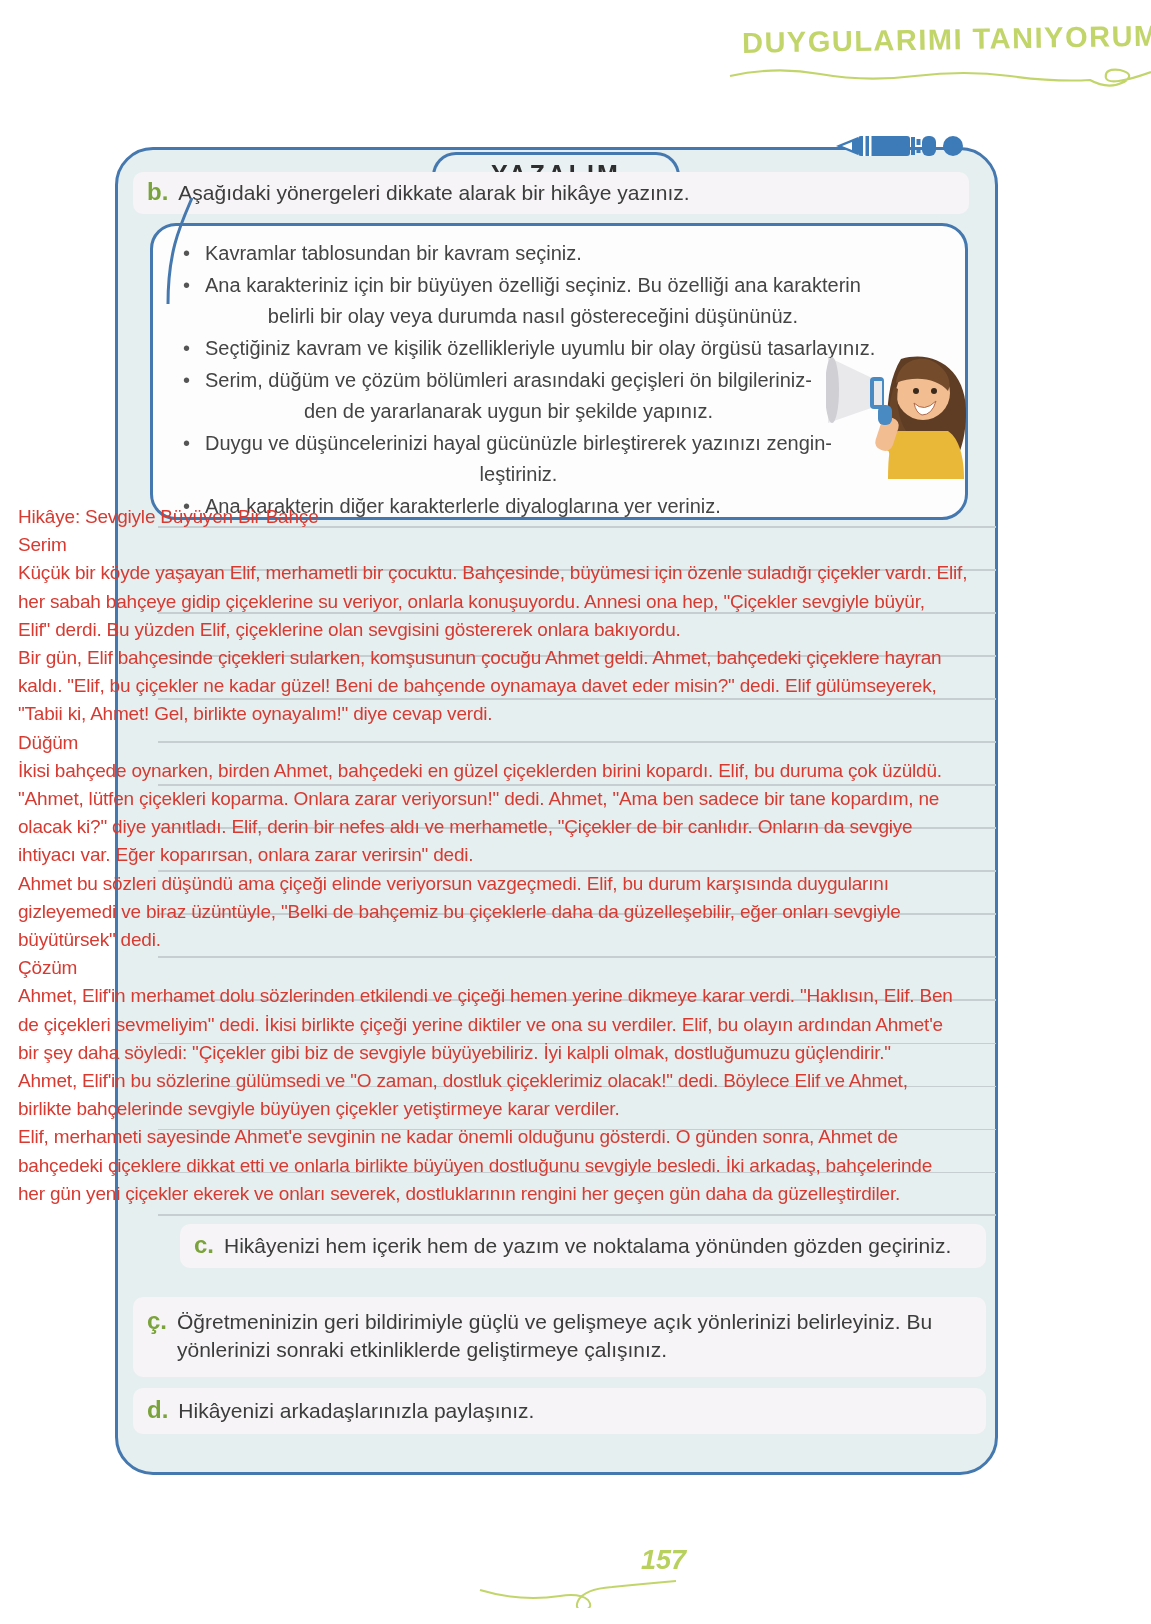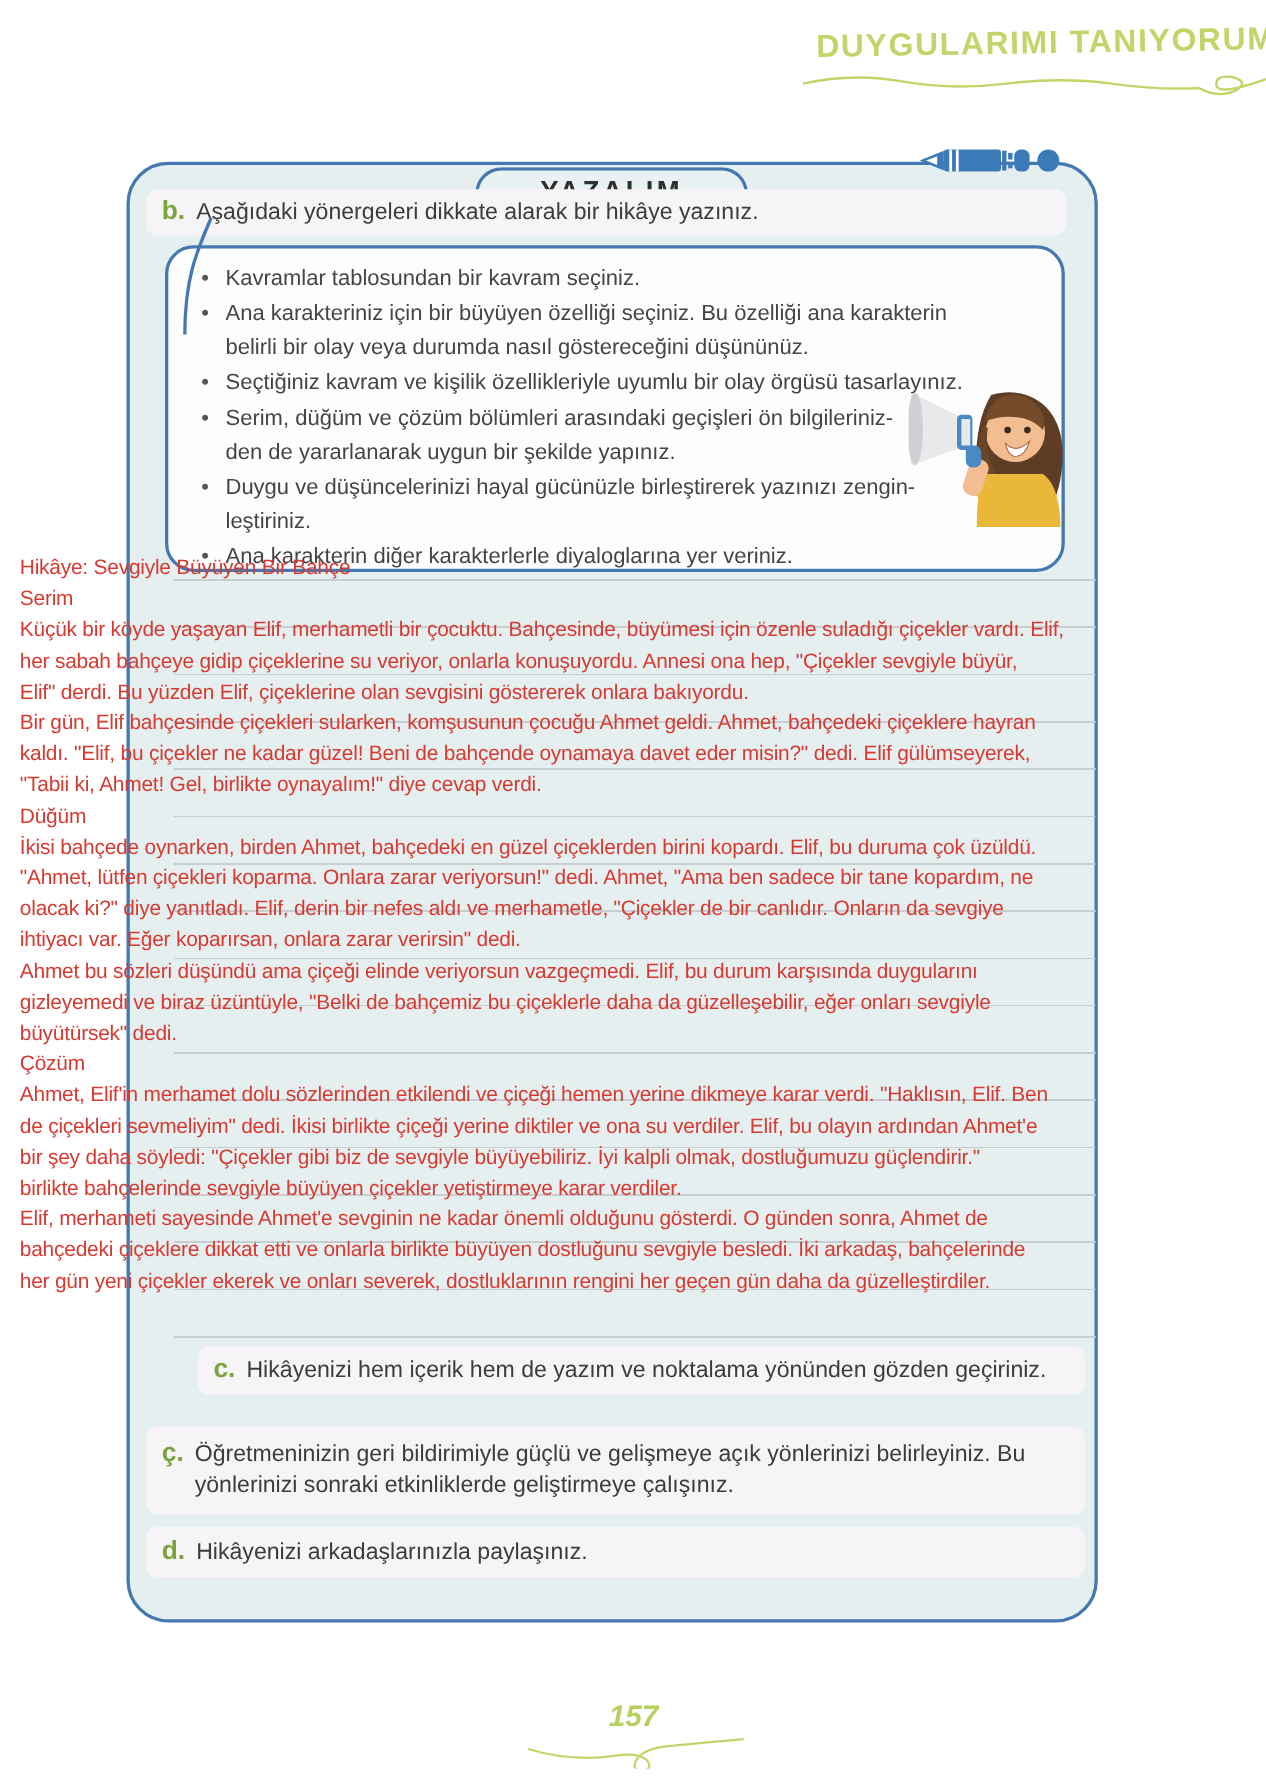--- a/index.html
+++ b/index.html
@@ -34,37 +34,37 @@
   .row-cc{left:133px;top:1297px;width:853px;min-height:80px;padding:11px 14px;}
   .row-d{left:133px;top:1388px;width:853px;min-height:45px;padding:9px 14px;}
 
   
   .bullets-box{position:absolute;left:150px;top:223px;width:818px;height:297px;
                background:#fdfdfe;border:3px solid #4478af;border-radius:26px;
                box-sizing:border-box;z-index:2;padding:12px 20px 0 30px;}
   .bullets-tail{position:absolute;left:160px;top:196px;z-index:3;}
   .bullet{display:flex;margin-bottom:1px;}
   .bullet .dot{flex:0 0 22px;color:#555;font-size:20px;line-height:31px;}
-  .bullet .bt{font-size:20px;line-height:31px;color:#444;white-space:pre-line;}
+  .bullet .bt{font-size:20px;line-height:31px;color:#444;white-space:pre-line;text-align:center;}
 
   
   .ruled{position:absolute;left:158px;top:485px;width:838px;height:758px;z-index:1;
          background:repeating-linear-gradient(to bottom,
            transparent 0px,transparent 41.5px,#c7ced2 41.5px,#c7ced2 43px);}
 
   
   .story{position:absolute;left:18px;top:503px;width:1125px;z-index:6;}
   .story .sline{white-space:pre;font-size:19px;line-height:28.2px;
                 letter-spacing:-0.2px;color:#d63a31;}
 
   
   .girl{position:absolute;left:826px;top:331px;z-index:5;}
 
   
-  .pagenum{position:absolute;left:466px;top:1545px;width:220px;text-align:center;
+  .pagenum{position:absolute;left:466px;top:1545px;width:220px;text-align:right;
            font-size:27px;font-weight:bold;font-style:italic;color:#b8d05e;z-index:2;}
   .pagenum-squiggle{position:absolute;left:478px;top:1578px;}
 </style>
 </head>
 <body>
 
 <div class="hdr">DUYGULARIMI TANIYORUM</div>
 <svg class="hdr-squiggle" width="423" height="40" viewBox="0 0 423 40">
   <path d="M2,20 q45,-10 90,-2 t95,2 t95,0 t80,4 q18,10 34,2 q12,-8 -4,-12 q-16,-2 -14,8 q3,9 45,-6" fill="none" stroke="#c2d56a" stroke-width="2.2"></path>
 </svg>
@@ -184,20 +184,21 @@
     <div class="sline">büyütürsek" dedi.</div>
 
     <div class="sline">Çözüm</div>
 
     <div class="sline">Ahmet, Elif'in merhamet dolu sözlerinden etkilendi ve çiçeği hemen yerine dikmeye karar verdi. "Haklısın, Elif. Ben</div>
 
     <div class="sline">de çiçekleri sevmeliyim" dedi. İkisi birlikte çiçeği yerine diktiler ve ona su verdiler. Elif, bu olayın ardından Ahmet'e</div>
 
     <div class="sline">bir şey daha söyledi: "Çiçekler gibi biz de sevgiyle büyüyebiliriz. İyi kalpli olmak, dostluğumuzu güçlendirir."</div>
 
+    <div class="sline">Ahmet, Elif'in bu sözlerine gülümsedi ve "O zaman, dostluk çiçeklerimiz olacak!" dedi. Böylece Elif ve Ahmet,</div>
 
     <div class="sline">birlikte bahçelerinde sevgiyle büyüyen çiçekler yetiştirmeye karar verdiler.</div>
 
 
     <div class="sline">Elif, merhameti sayesinde Ahmet'e sevginin ne kadar önemli olduğunu gösterdi. O günden sonra, Ahmet de</div>
 
     <div class="sline">bahçedeki çiçeklere dikkat etti ve onlarla birlikte büyüyen dostluğunu sevgiyle besledi. İki arkadaş, bahçelerinde</div>
 
     <div class="sline">her gün yeni çiçekler ekerek ve onları severek, dostluklarının rengini her geçen gün daha da güzelleştirdiler.</div>
   </div>

